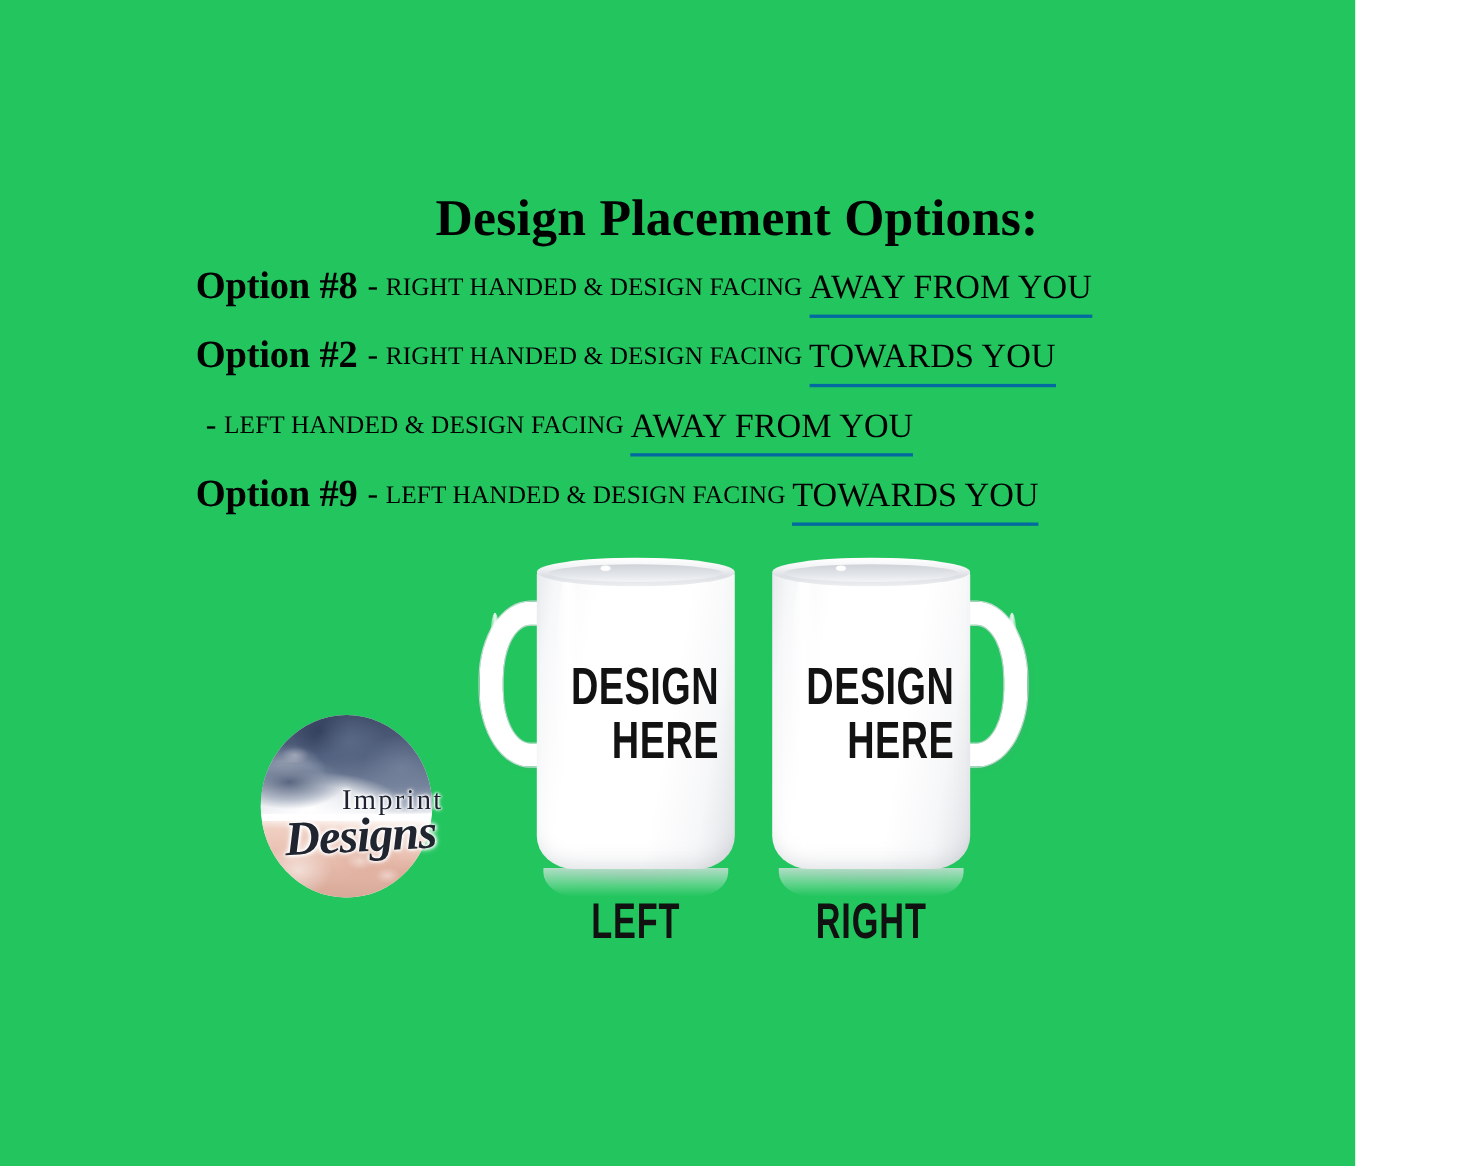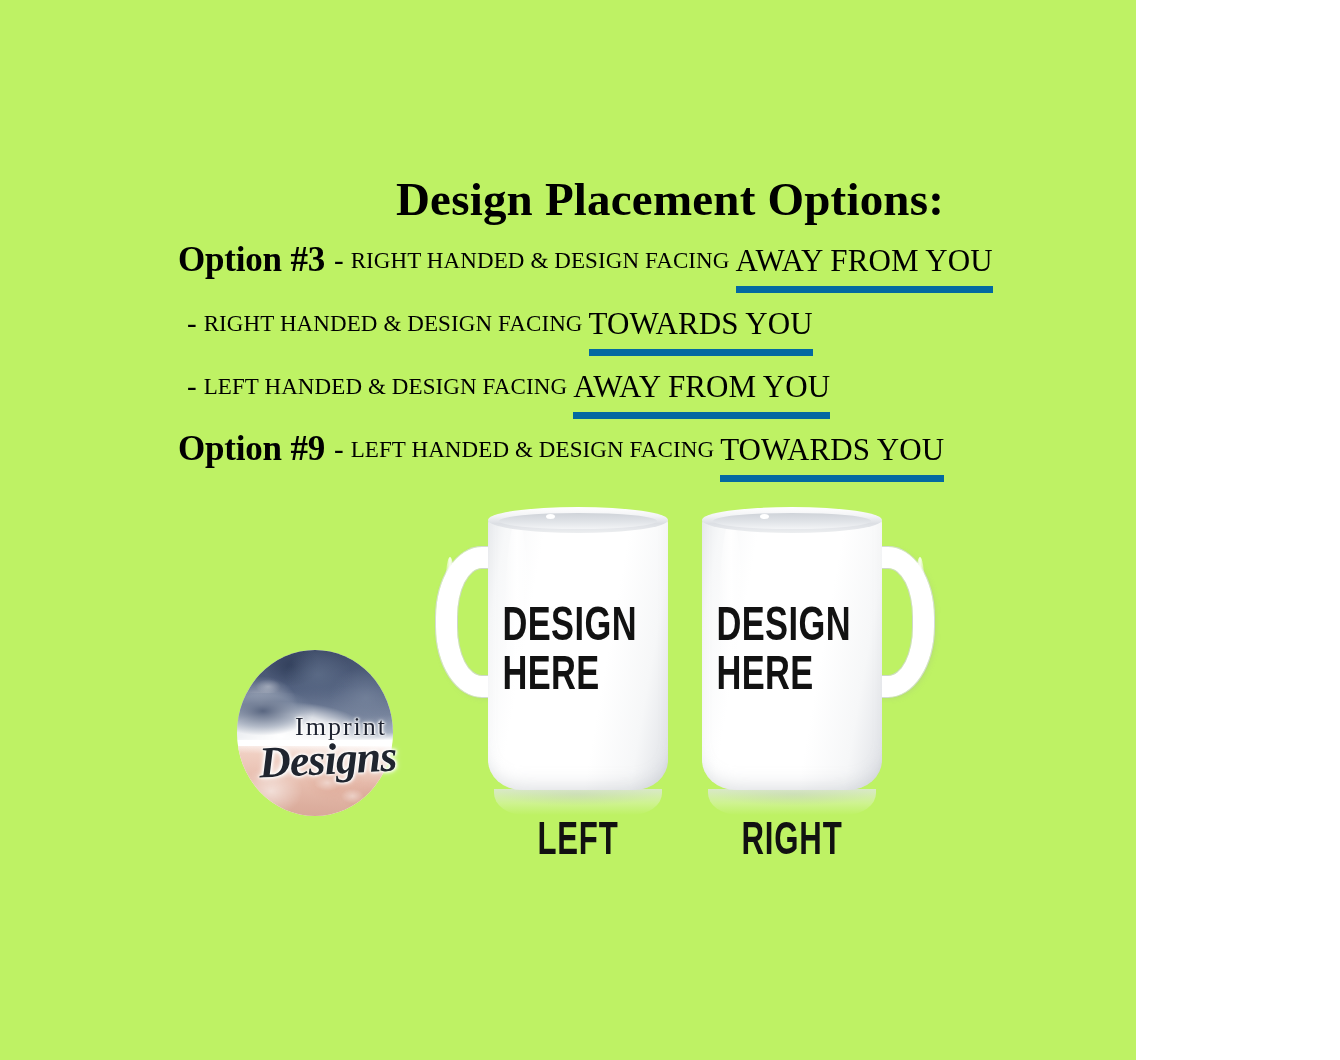--- a/index.html
+++ b/index.html
@@ -4,22 +4,22 @@
 <style>
   * { margin:0; padding:0; box-sizing:border-box; }
   html, body {
     width:1340px; height:1060px;
     background:#ffffff;
     font-family:"Liberation Serif", serif;
     overflow:hidden;
   }
   #page {
     position:relative;
-    width:1136px; height:1060px;
-    background:#bef264;
+    width:1232px; height:1060px;
+    background:#22c55e;
   }
 
   
   #title {
     position:absolute;
     left:0; top:172px;
     width:1340px;
     text-align:center;
     font-family:"Liberation Serif", serif;
     font-weight:bold;
@@ -59,21 +59,21 @@
     font-family:"Liberation Serif", serif;
     font-size:23px;
     line-height:41px;
     letter-spacing:0.1px;
   }
   .opt-emph {
     font-family:"Liberation Serif", serif;
     font-size:31px;
     line-height:41px;
     letter-spacing:0.1px;
-    border-bottom:7px solid #0369a1;
+    border-bottom:3px solid #0369a1;
     padding-bottom:5px;
     margin-left:6px;
   }
 
   
   #logo {
     position:absolute;
     left:237px; top:650px;
     width:156px; height:166px;
   }
@@ -133,21 +133,21 @@
     position:absolute; inset:0;
     background:
       radial-gradient(ellipse 14% 8% at 30% 72%, rgba(255,255,255,0.5) 0%, rgba(255,255,255,0) 70%),
       radial-gradient(ellipse 12% 7% at 58% 80%, rgba(255,255,255,0.45) 0%, rgba(255,255,255,0) 72%),
       radial-gradient(ellipse 10% 6% at 74% 88%, rgba(255,255,255,0.4) 0%, rgba(255,255,255,0) 74%),
       radial-gradient(ellipse 11% 6% at 20% 22%, rgba(255,255,255,0.3) 0%, rgba(255,255,255,0) 74%);
     pointer-events:none;
   }
   #logo-imprint {
     position:absolute;
-    left:58px; top:62px;
+    left:74px; top:62px;
     font-family:"Liberation Serif", serif;
     font-size:26px;
     letter-spacing:2px;
     color:#1d2230;
     text-shadow:0 0 3px #ffffff, 0 0 5px #ffffff, 1px 0 2px #fff, -1px 0 2px #fff;
     white-space:nowrap;
   }
   #logo-designs {
     position:absolute;
     left:22px; top:84px;
@@ -269,21 +269,21 @@
     z-index:1; pointer-events:none;
   }
   #mug-left .mug-reflect  { left:64px; }
   #mug-right .mug-reflect { left:18px; }
 
   
   .mug-art {
     position:absolute;
     top:100px;
     width:180px;
-    text-align:left;
+    text-align:right;
     z-index:6;
     font-family:"Liberation Sans Narrow", "Liberation Sans", sans-serif;
     font-weight:bold;
     color:#121212;
     line-height:0.94;
     letter-spacing:0.5px;
   }
   #mug-left .mug-art  { left:58px; }
   #mug-right .mug-art { left:12px; }
   .art-l1 { font-size:41px; display:block; transform:scaleX(0.84) scaleY(1.16); }
@@ -309,27 +309,28 @@
 </head>
 <body>
 
 <div id="page">
 
   <div id="title">Design Placement Options:</div>
 
   <div id="options">
 
     <div class="opt-row">
-      <span class="opt-label">Option #3</span>
+      <span class="opt-label">Option #8</span>
       <span class="opt-dash">-</span>
       <span class="opt-body">RIGHT HANDED &amp; DESIGN FACING</span>
       <span class="opt-emph">AWAY FROM YOU</span>
     </div>
 
     <div class="opt-row">
+      <span class="opt-label">Option #2</span>
       <span class="opt-dash">-</span>
       <span class="opt-body">RIGHT HANDED &amp; DESIGN FACING</span>
       <span class="opt-emph">TOWARDS YOU</span>
     </div>
 
     <div class="opt-row">
       <span class="opt-dash">-</span>
       <span class="opt-body">LEFT HANDED &amp; DESIGN FACING</span>
       <span class="opt-emph">AWAY FROM YOU</span>
     </div>

